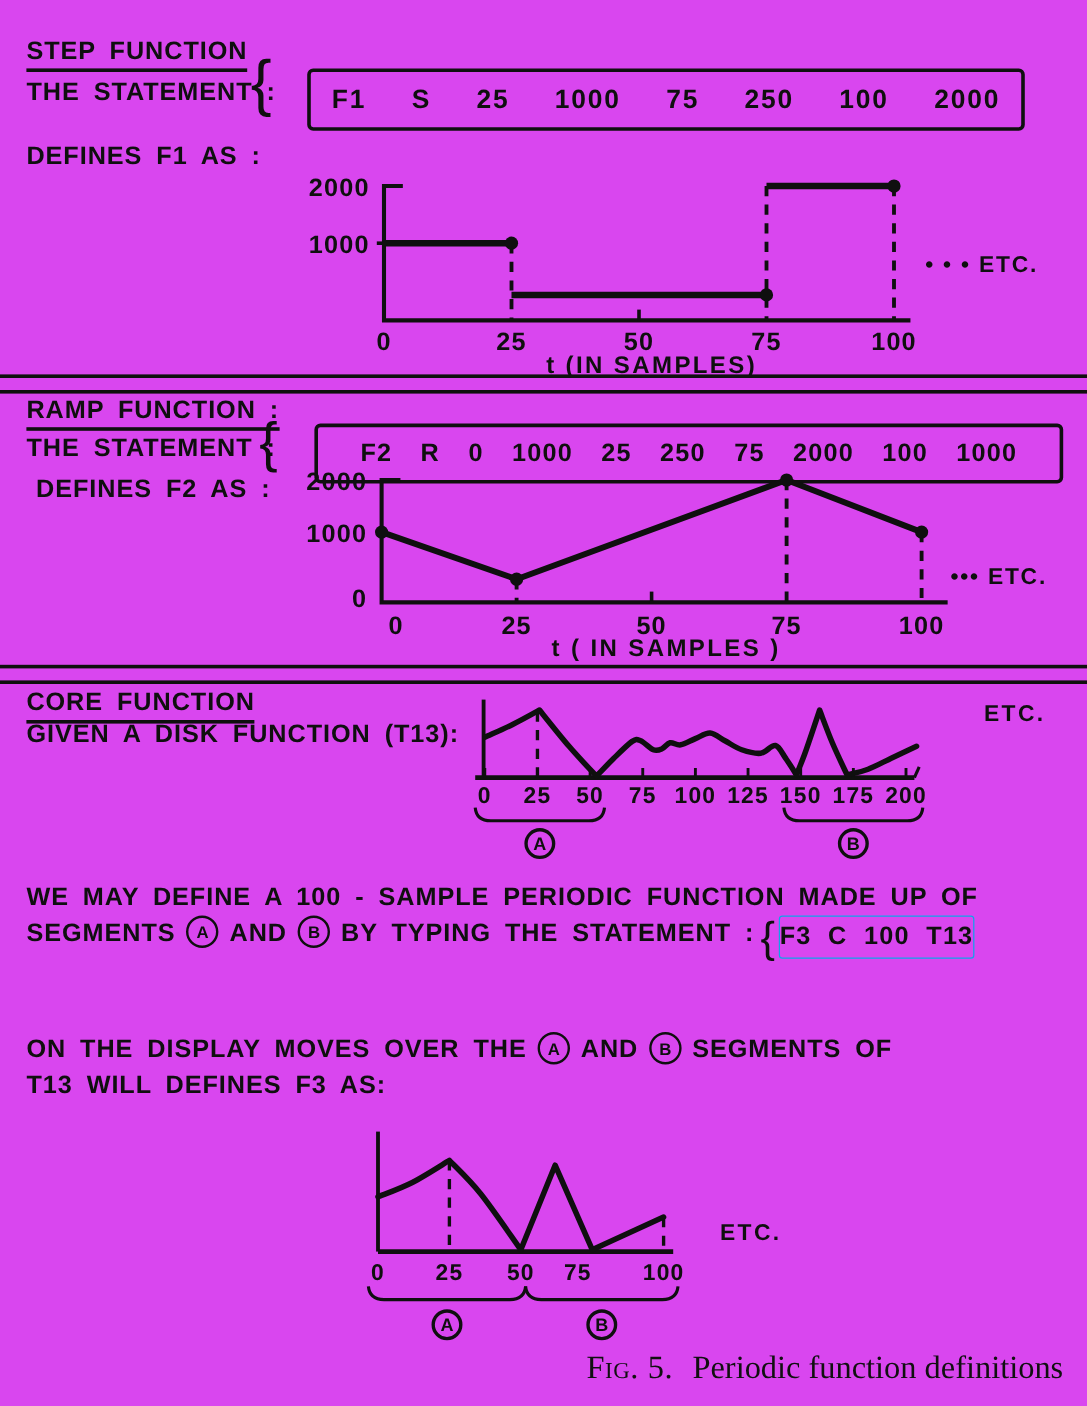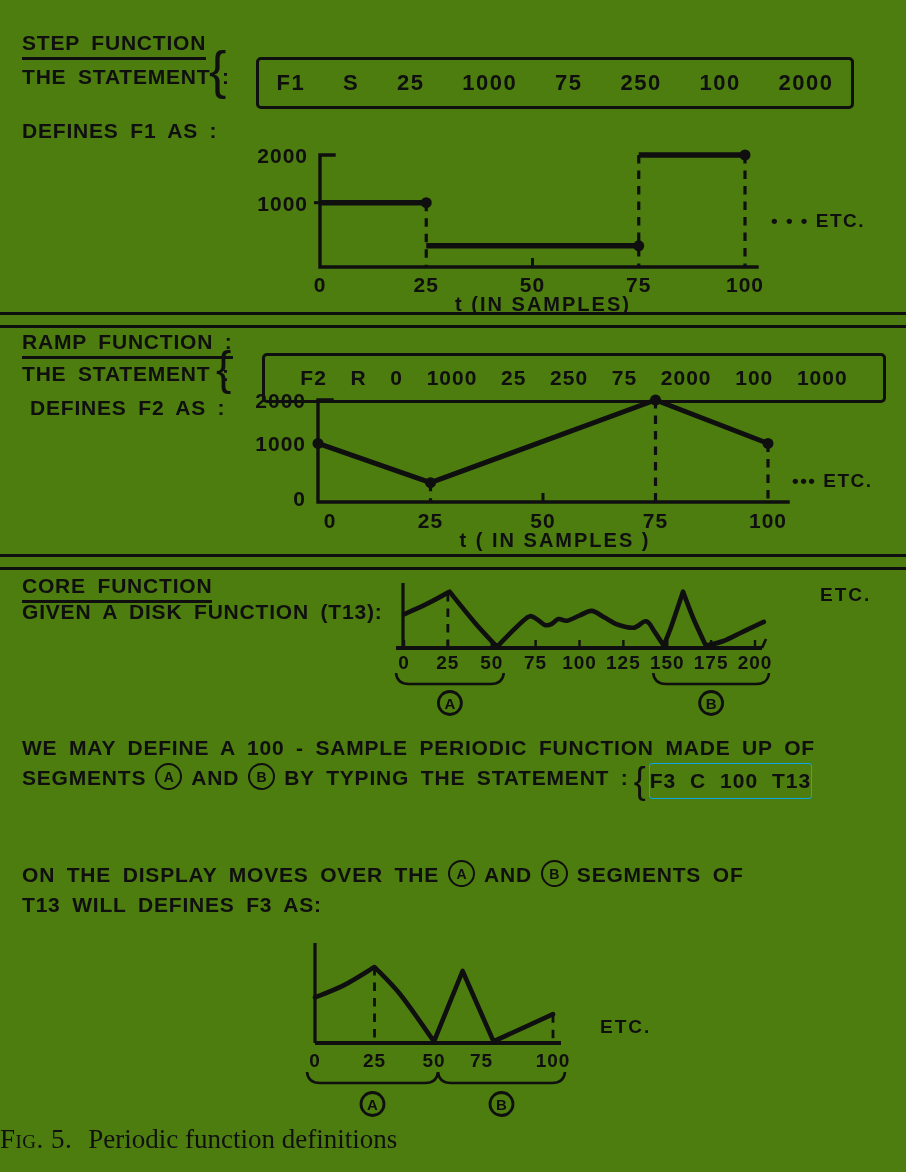--- a/index.html
+++ b/index.html
@@ -1,35 +1,35 @@
 <!DOCTYPE html>
 <html><head>
 <meta charset="utf-8">
 <style>
   html,body{margin:0;padding:0;background:#ffffff;}
-  .sheet{position:relative;width:906px;height:1172px;background:#4d7c0f;overflow:hidden;
+  .sheet{position:relative;width:906px;height:1172px;background:#d946ef;overflow:hidden;
          font-family:"Liberation Sans",sans-serif;color:#0f0f0f;}
   .hand{font-family:"Liberation Sans",sans-serif;font-weight:700;color:#0f0f0f;
         letter-spacing:0.8px;word-spacing:5px;white-space:nowrap;}
   .abs{position:absolute;}
   .heading{font-size:21px;display:inline-block;border-bottom:3px solid #0f0f0f;padding-bottom:2px;}
   .label{font-size:21px;}
   .bigbrace{font-weight:400;line-height:1;color:#0f0f0f;letter-spacing:0;}
   .stmtbox{border:3.5px solid #0f0f0f;border-radius:5px;display:flex;align-items:center;
            justify-content:center;font-size:22px;letter-spacing:1.5px;white-space:pre;}
   .divider{position:absolute;left:0;width:906px;height:10px;
            border-top:3.5px solid #0f0f0f;border-bottom:3.5px solid #0f0f0f;}
   .para{font-size:21px;line-height:30px;}
   .pline{display:flex;gap:9px;}
   .circ{display:inline-flex;flex:none;width:23px;height:23px;border:2.5px solid #0f0f0f;
         border-radius:50%;align-items:center;justify-content:center;font-size:14px;
         letter-spacing:0;word-spacing:0;}
   .inlinebox{border:1px solid #0ea5e9;border-radius:3px;padding:2px 0;font-size:21px;
              letter-spacing:1px;word-spacing:7px;white-space:pre;}
-  .caption{position:absolute;left:0;top:1124px;width:886px;text-align:left;
+  .caption{position:absolute;left:0;top:1124px;width:886px;text-align:right;
            font-family:"Liberation Serif",serif;font-size:27px;color:#101010;}
   .figlab{font-variant:small-caps;letter-spacing:0.5px;margin-right:16px;}
   svg{position:absolute;overflow:visible;}
 </style>
 </head>
 <body>
 
 <div class="sheet">
 
   <div class="abs hand heading" style="left:22px;top:31px;">STEP FUNCTION</div>

